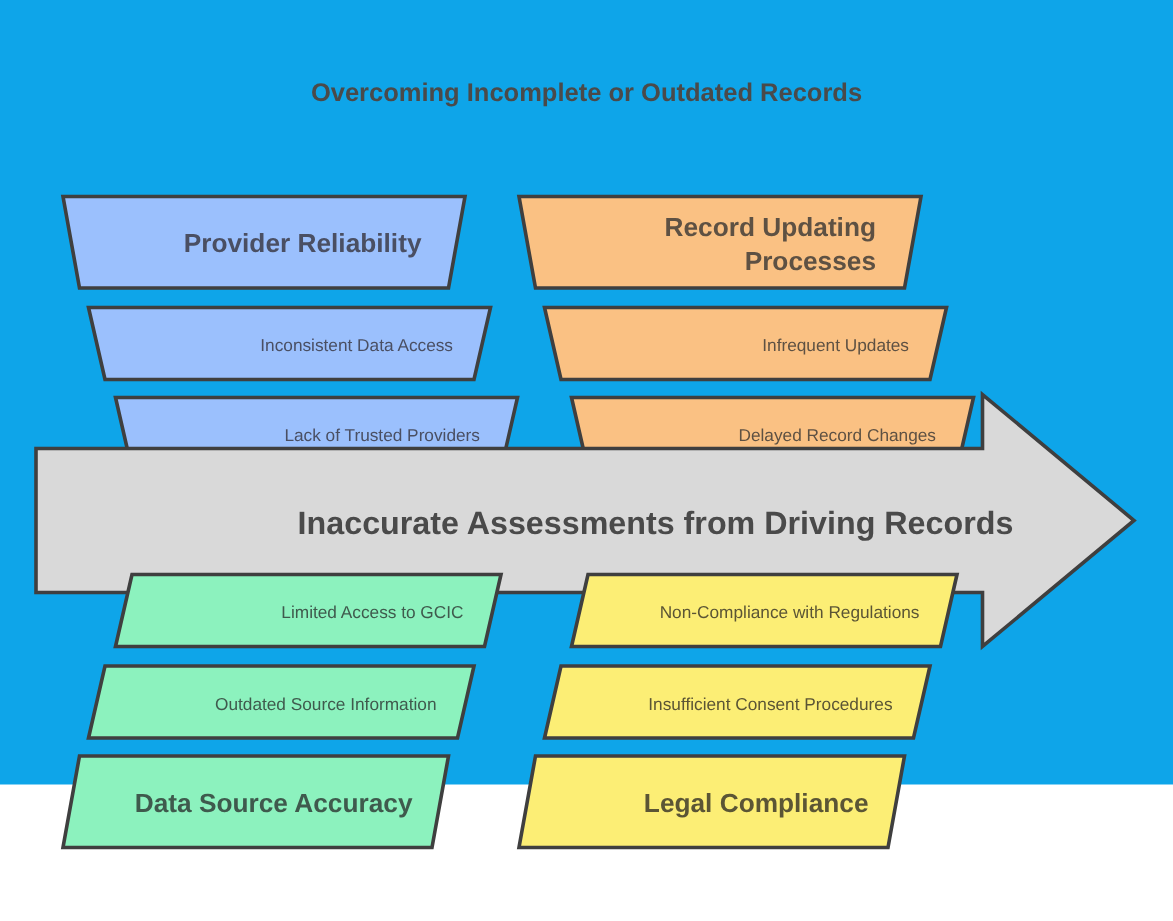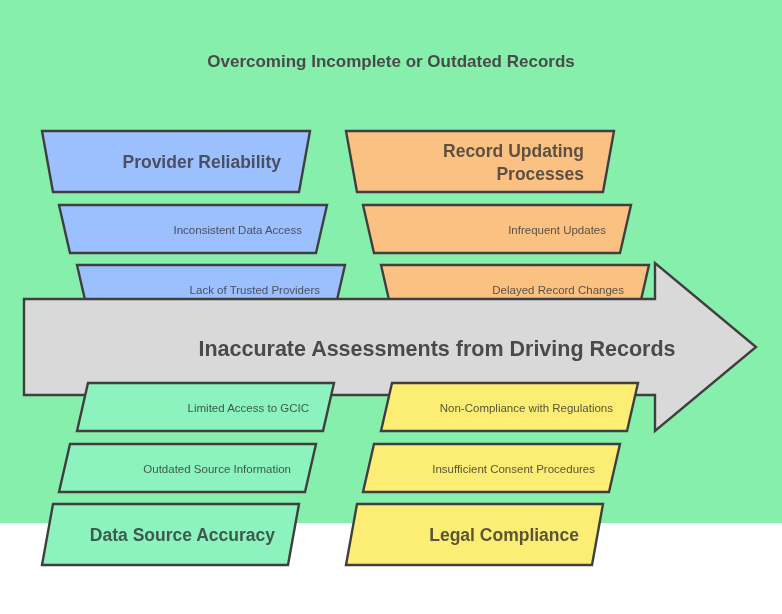--- a/index.html
+++ b/index.html
@@ -12,21 +12,21 @@
     width: 782px;
     height: 614px;
     font-family: "Liberation Sans", sans-serif;
     overflow: hidden;
     position: relative;
   }
   #stage {
     position: relative;
     width: 782px;
     height: 523px;
-    background: #86efac;
+    background: #0ea5e9;
   }
   #diagram {
     position: absolute;
     top: 0;
     left: 0;
     width: 782px;
     height: 614px;
     display: block;
   }
   .diagram-title {

